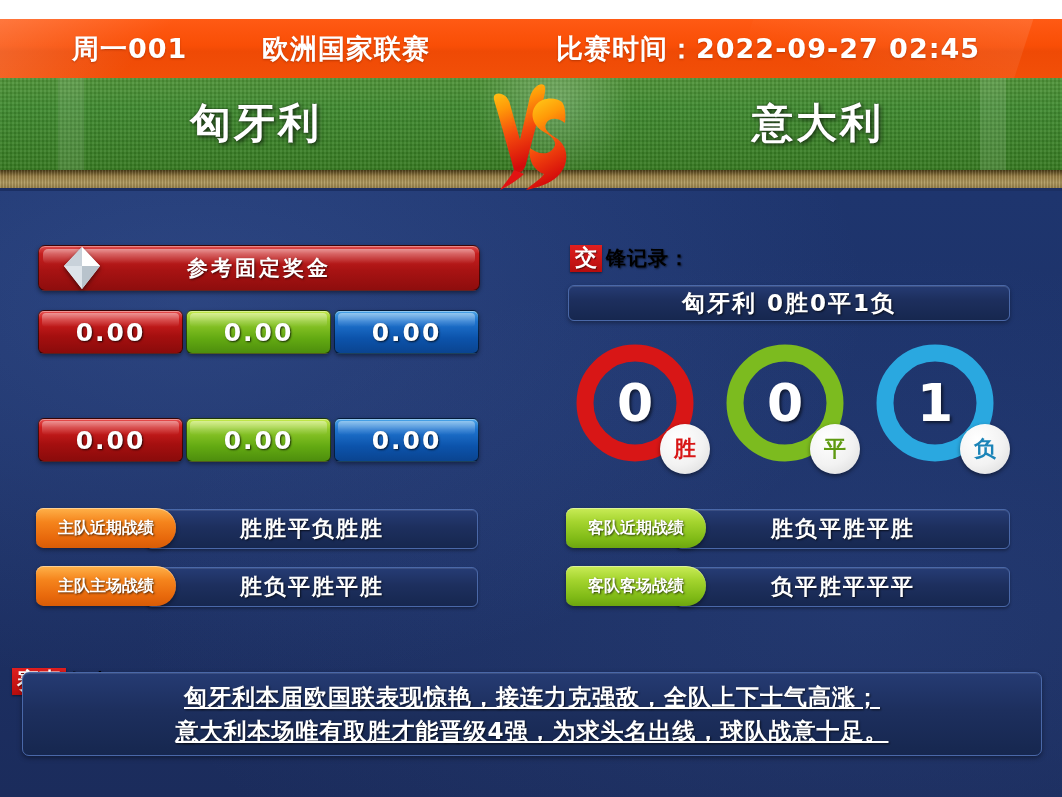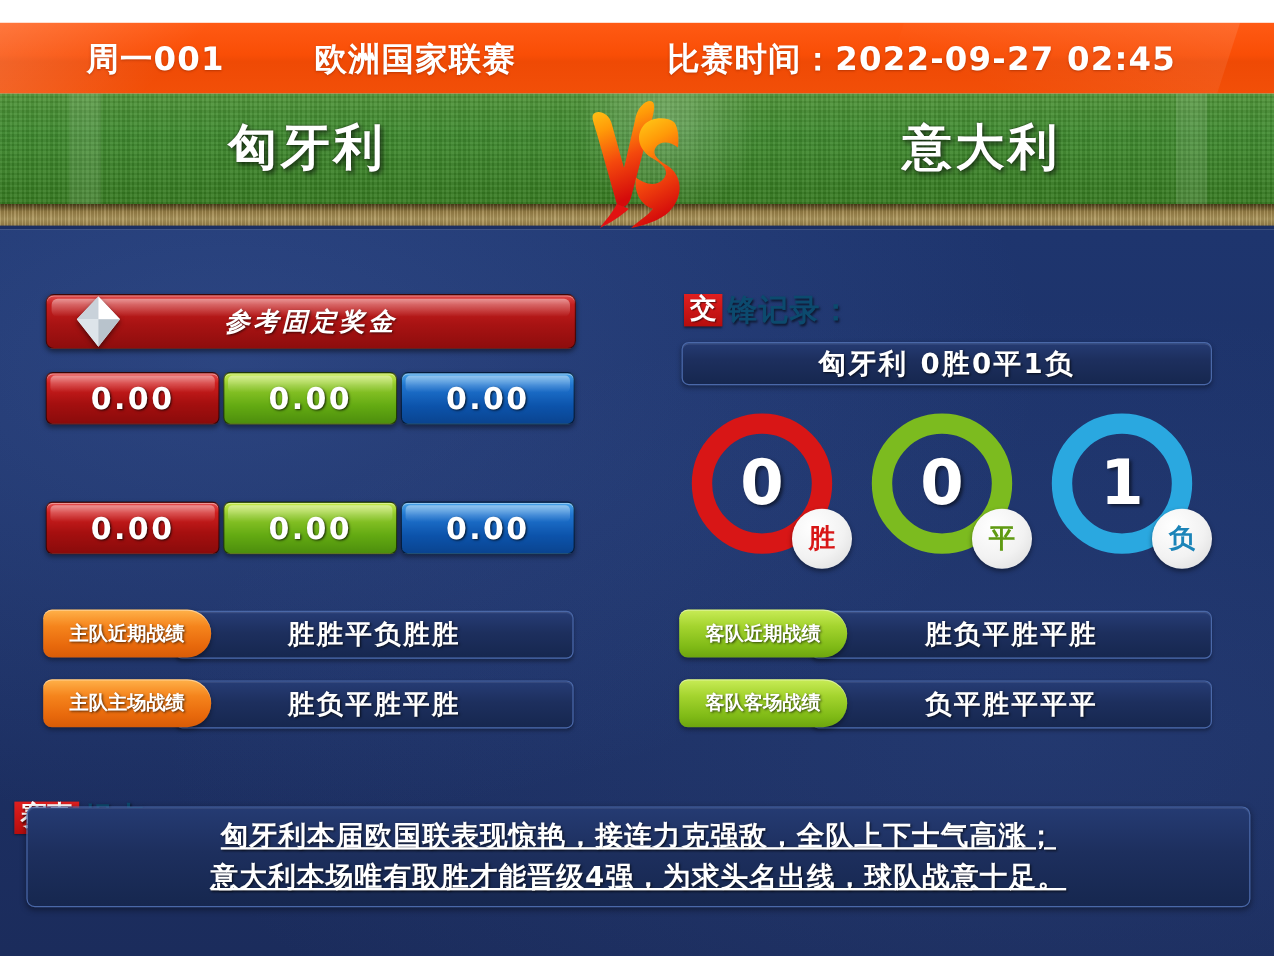--- a/index.html
+++ b/index.html
@@ -116,21 +116,21 @@
 
   
   .chip-label{position:absolute;display:flex;align-items:center;height:30px;}
   .chip-label .chip{
     background:linear-gradient(180deg,#e01f1f,#b50d0d);
     color:#fff;font-size:22px;font-weight:bold;padding:2px 5px 3px 5px;
     line-height:1;box-shadow:0 1px 2px rgba(0,0,0,.5);
     text-shadow:1px 1px 1px rgba(0,0,0,.5);
   }
   .chip-label .rest{
-    color:#0c4a6e;font-size:25px;font-weight:bold;margin-left:4px;letter-spacing:1px;
+    color:#000000;font-size:20px;font-weight:bold;margin-left:4px;letter-spacing:1px;
     text-shadow:1px 1px 2px rgba(0,0,0,.6);
   }
 
   
   .darkbox{
     position:absolute;border-radius:6px;
     background:linear-gradient(180deg,#253b73 0%,#1d2f5e 40%,#16274f 100%);
     border:1px solid #4a68a8;
     box-shadow:inset 0 1px 0 rgba(255,255,255,.12),0 2px 4px rgba(0,0,0,.35);
     display:flex;align-items:center;justify-content:center;
@@ -223,21 +223,21 @@
         <stop offset="100%" stop-color="#d40b0b"></stop>
       </linearGradient>
     </defs>
     <path d="M26,16 C30,14 38,17 40,26 L50,62 L59,23 C61,10 70,4 74,7 C77,10 74,20 70,33 L56,86 C54,94 48,97 44,92 L27,32 C24,22 22,18 26,16 Z" fill="url(#gflame)"></path>
     <path d="M92,24 C86,19 72,19 66,27 C59,36 63,48 74,54 C85,60 88,66 82,72 C76,78 66,75 60,70 C58,82 64,93 74,96 C70,102 62,106 56,112 C66,110 80,106 88,98 C100,86 99,68 86,60 C76,54 73,49 77,44 C81,39 89,40 95,45 C96,36 95,28 92,24 Z" fill="url(#gflame)"></path>
     <path d="M44,92 C40,100 34,106 30,112 C38,108 48,102 54,96 Z" fill="#e21212"></path>
   </svg>
 
   <div class="body-bg"></div>
 
-  <div class="cap cap-red" style="left:38px;top:245px;width:440px;font-style:italic;">
+  <div class="cap cap-red" style="left:38px;top:245px;width:440px;">
     <span class="sheen"></span>
     <svg class="gem" viewBox="0 0 54 54">
       <polygon points="27,6 45,25 27,48 9,25" fill="#e9eef2"></polygon>
       <polygon points="27,6 45,25 27,25" fill="#ffffff"></polygon>
       <polygon points="27,6 9,25 27,25" fill="#c9d2da"></polygon>
       <polygon points="9,25 27,25 27,48" fill="#dde4ea"></polygon>
       <polygon points="45,25 27,25 27,48" fill="#b8c3cc"></polygon>
     </svg>
     <span>参考固定奖金</span>
   </div>

